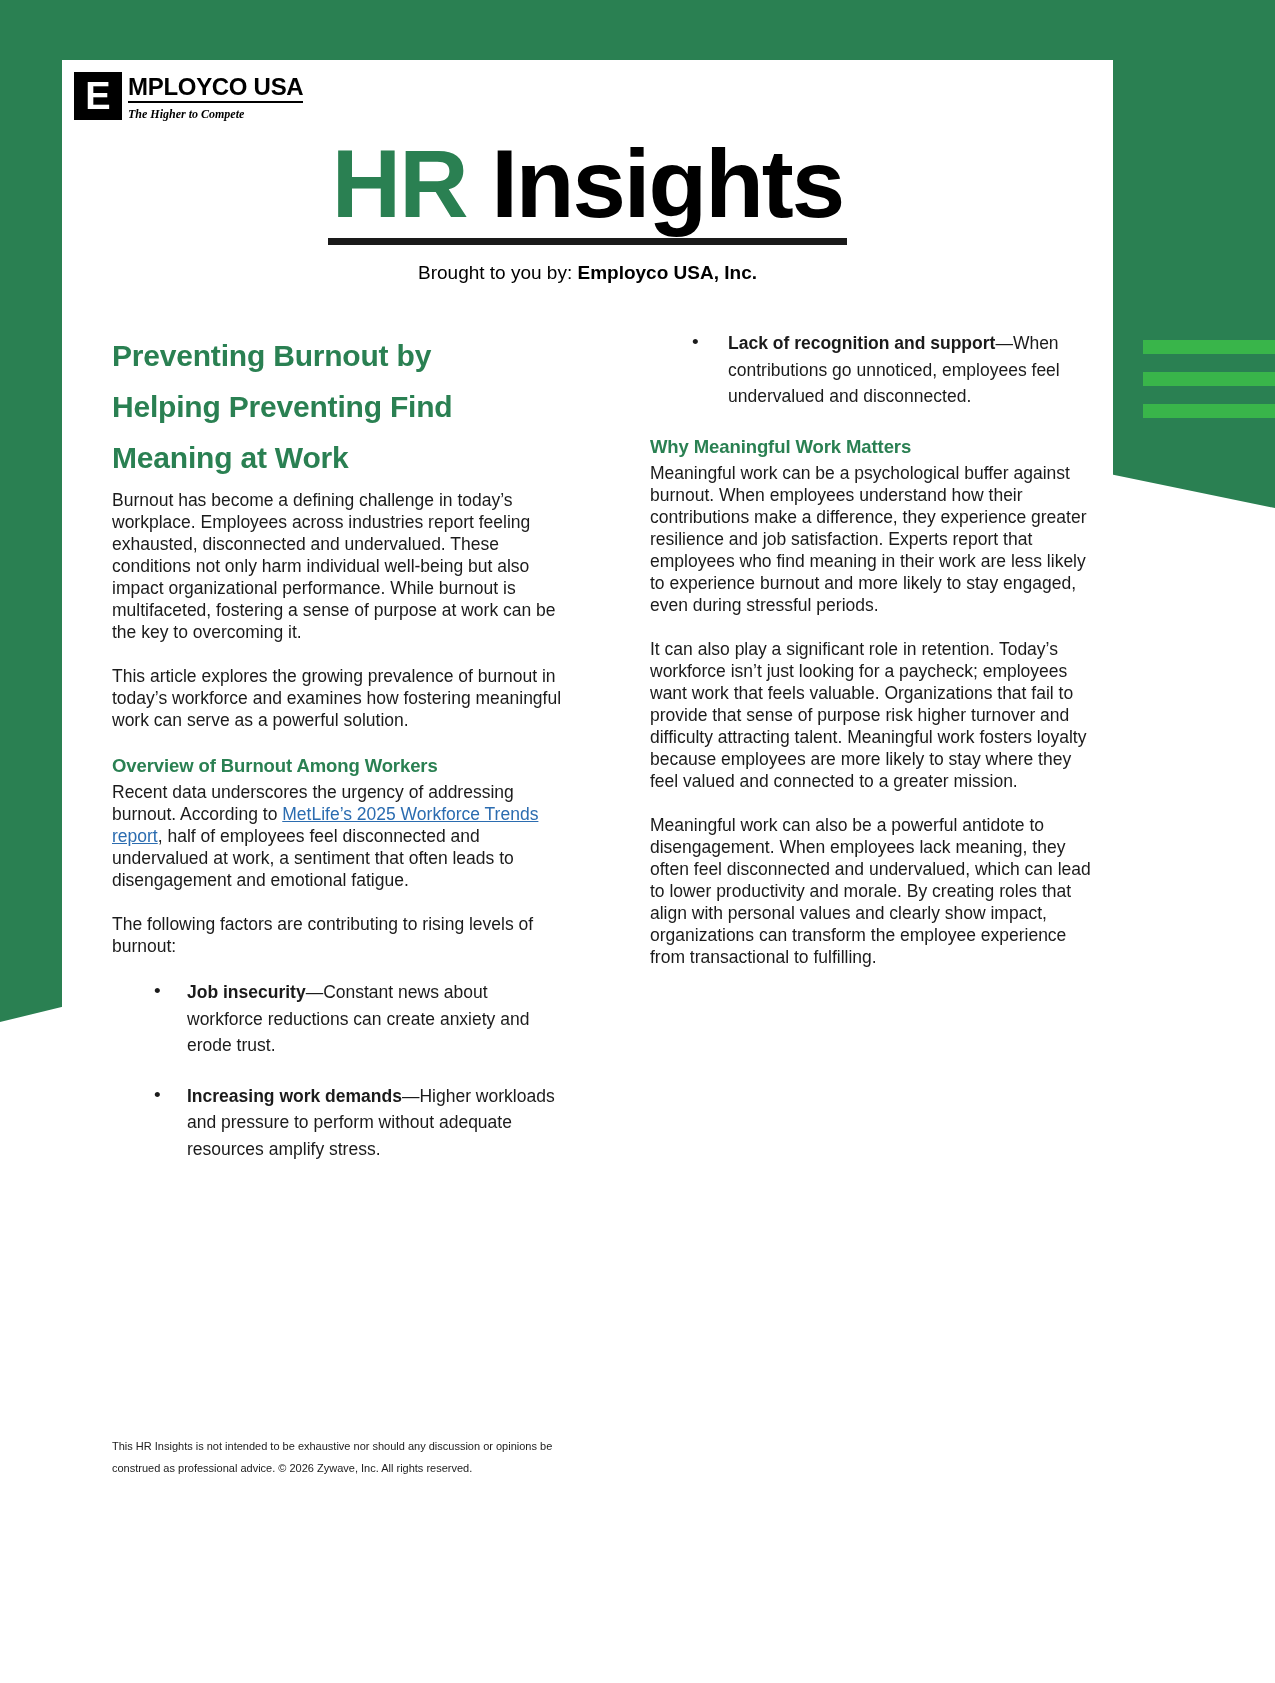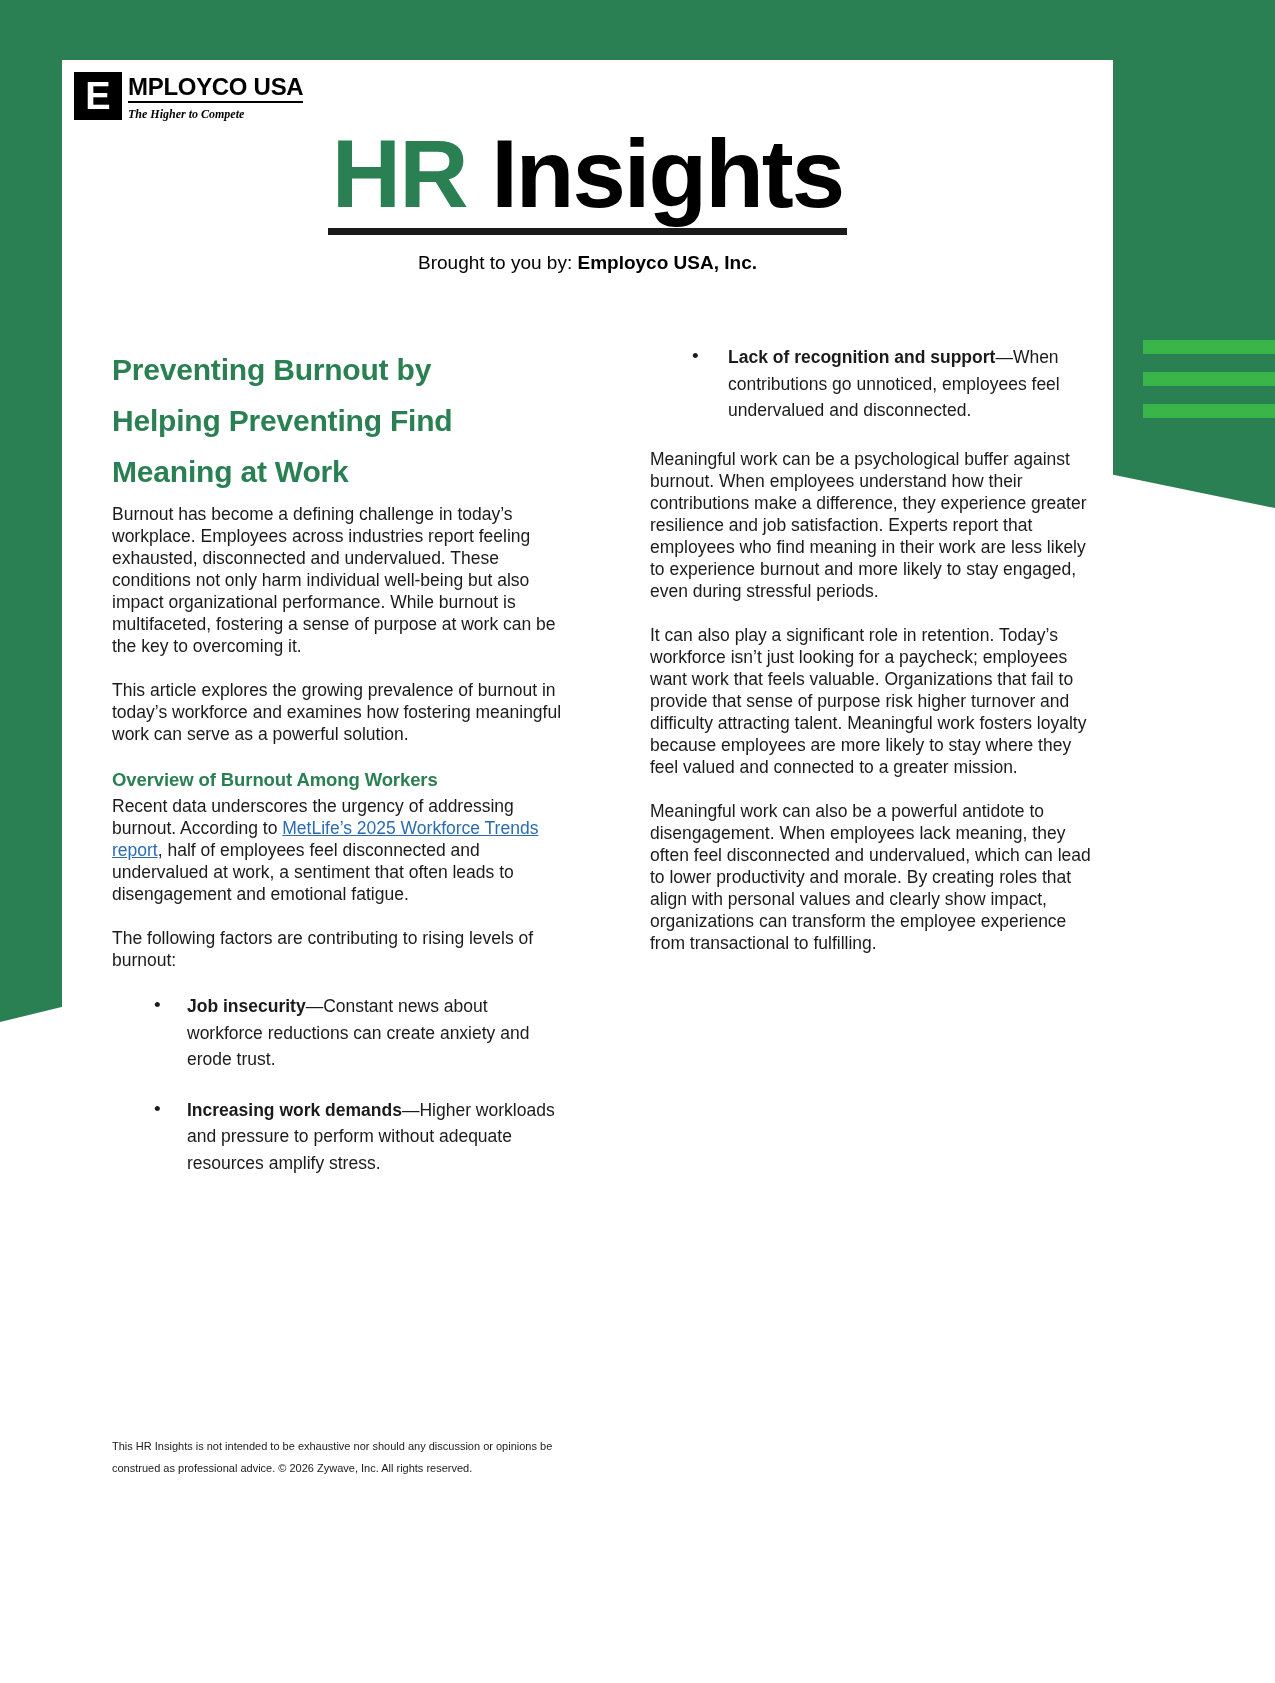--- a/index.html
+++ b/index.html
@@ -118,21 +118,21 @@
     font-size: 12px;
     line-height: 18px;
     color: #000000;
     padding-top: 2px;
   }
 
   
   .masthead {
     position: absolute;
     left: 0;
-    top: 62px;
+    top: 72px;
     width: 1051px;
     text-align: center;
   }
   .masthead-title {
     font-family: "Liberation Sans", sans-serif;
     font-weight: bold;
     font-size: 96px;
     line-height: 104px;
     letter-spacing: -2px;
     color: #000000;
@@ -149,21 +149,21 @@
     line-height: 24px;
     color: #000000;
     margin-top: 16px;
   }
   .masthead-sub b { font-weight: bold; }
 
   
   .columns {
     position: absolute;
     left: 50px;
-    top: 284px;
+    top: 270px;
     width: 990px;
     display: flex;
     gap: 86px;
   }
   .col {
     width: 466px;
   }
 
   h1.article-title {
     font-family: "Liberation Sans", sans-serif;
@@ -286,20 +286,21 @@
           <li><b>Job insecurity</b><span>—</span><span>Constant news about workforce reductions can create anxiety and erode trust.</span></li>
           <li><b>Increasing work demands</b><span>—</span><span>Higher workloads and pressure to perform without adequate resources amplify stress.</span></li>
         </ul>
       </div>
 
       <div class="col">
         <ul class="bullets no-indent" style="margin-top:0;">
           <li><b>Lack of recognition and support</b><span>—</span><span>When contributions go unnoticed, employees feel undervalued and disconnected.</span></li>
         </ul>
 
+        <h2 class="section-head">Why Meaningful Work Matters</h2>
         <p class="body">Meaningful work can be a psychological buffer against burnout. When employees understand how their contributions make a difference, they experience greater resilience and job satisfaction. Experts report that employees who find meaning in their work are less likely to experience burnout and more likely to stay engaged, even during stressful periods.</p>
         <p class="body">It can also play a significant role in retention. Today’s workforce isn’t just looking for a paycheck; employees want work that feels valuable. Organizations that fail to provide that sense of purpose risk higher turnover and difficulty attracting talent. Meaningful work fosters loyalty because employees are more likely to stay where they feel valued and connected to a greater mission.</p>
         <p class="body">Meaningful work can also be a powerful antidote to disengagement. When employees lack meaning, they often feel disconnected and undervalued, which can lead to lower productivity and morale. By creating roles that align with personal values and clearly show impact, organizations can transform the employee experience from transactional to fulfilling.</p>
       </div>
 
     </div>
 
     <div class="footer">This HR Insights is not intended to be exhaustive nor should any discussion or opinions be construed as professional advice. © 2026 Zywave, Inc. All rights reserved.</div>
 
   </div>

